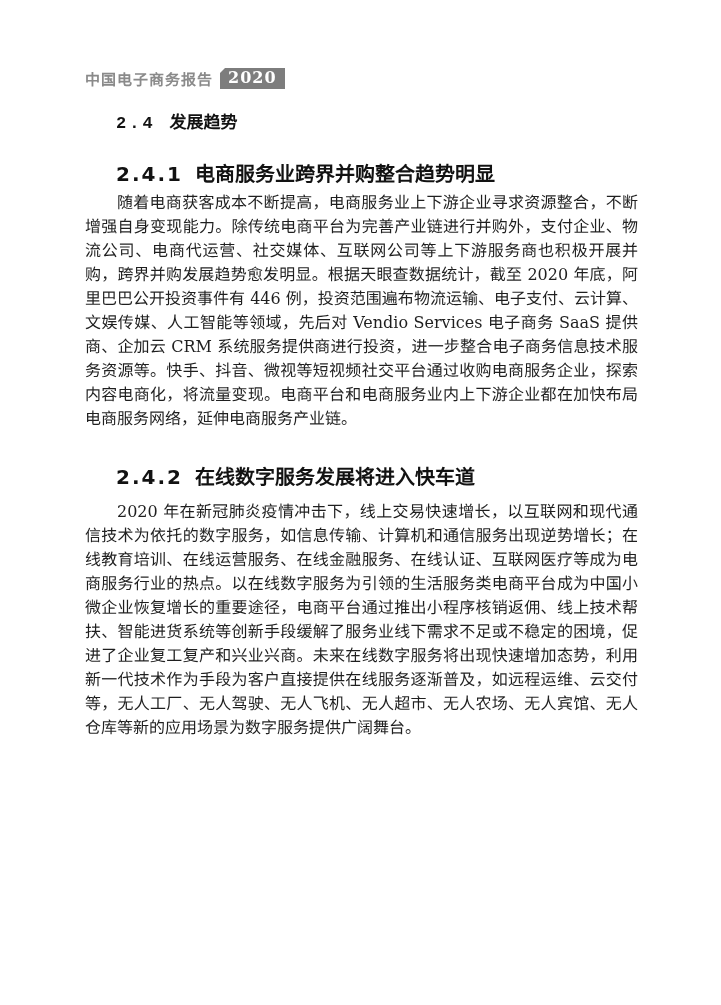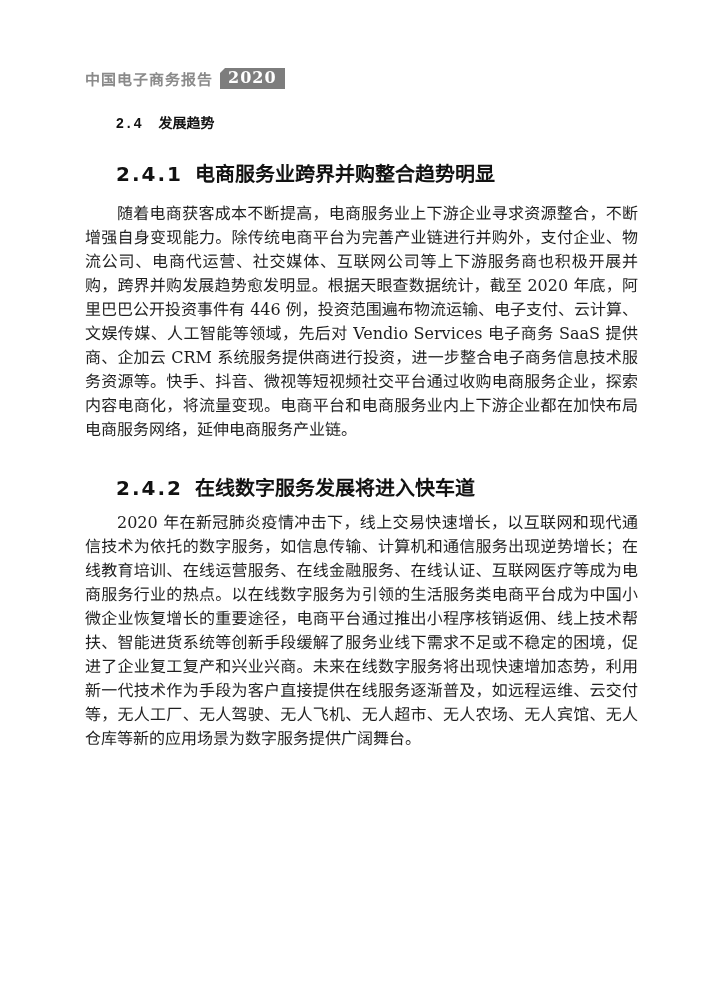--- a/index.html
+++ b/index.html
@@ -61,38 +61,38 @@
     color: var(--text-color);
     text-indent: 2em;
   }
   .intro-para {
     text-indent: 0;
     margin-top: 30px;
     line-height: 26px;
   }
   .section-heading {
     margin: 22px 0 0 31px;
-    font-family: Liberation Sans, sans-serif;
+    font-family: Liberation Mono, monospace;
     font-weight: bold;
-    font-size: 14px;
+    font-size: 17px;
     line-height: 25px;
     color: var(--heading-color);
   }
   .section-heading .h-num { letter-spacing: 3px; margin-right: 14px; }
   .subsection-heading {
     margin: 0 0 0 31px;
     font-family: "DejaVu Sans", "Liberation Sans", sans-serif;
     font-weight: bold;
     font-size: 20px;
     line-height: 21px;
     color: var(--heading-color);
   }
   .subsection-heading .h-num { letter-spacing: 2px; margin-right: 12px; }
   .sub-1 .subsection-heading { margin-top: 28px; }
-  .sub-1 .body-para        { margin-top: 17px; }
+  .sub-1 .body-para        { margin-top: 6px; }
   .sub-2 .subsection-heading { margin-top: 36px; }
   .sub-2 .body-para        { margin-top: 12px; }
   .sub-3 .subsection-heading { margin-top: 25px; }
   .sub-3 .body-para        { margin-top: 17px; }
   .page-number {
     position: absolute;
     left: 86px;
     top: 923px;
     display: flex;
     align-items: center;

